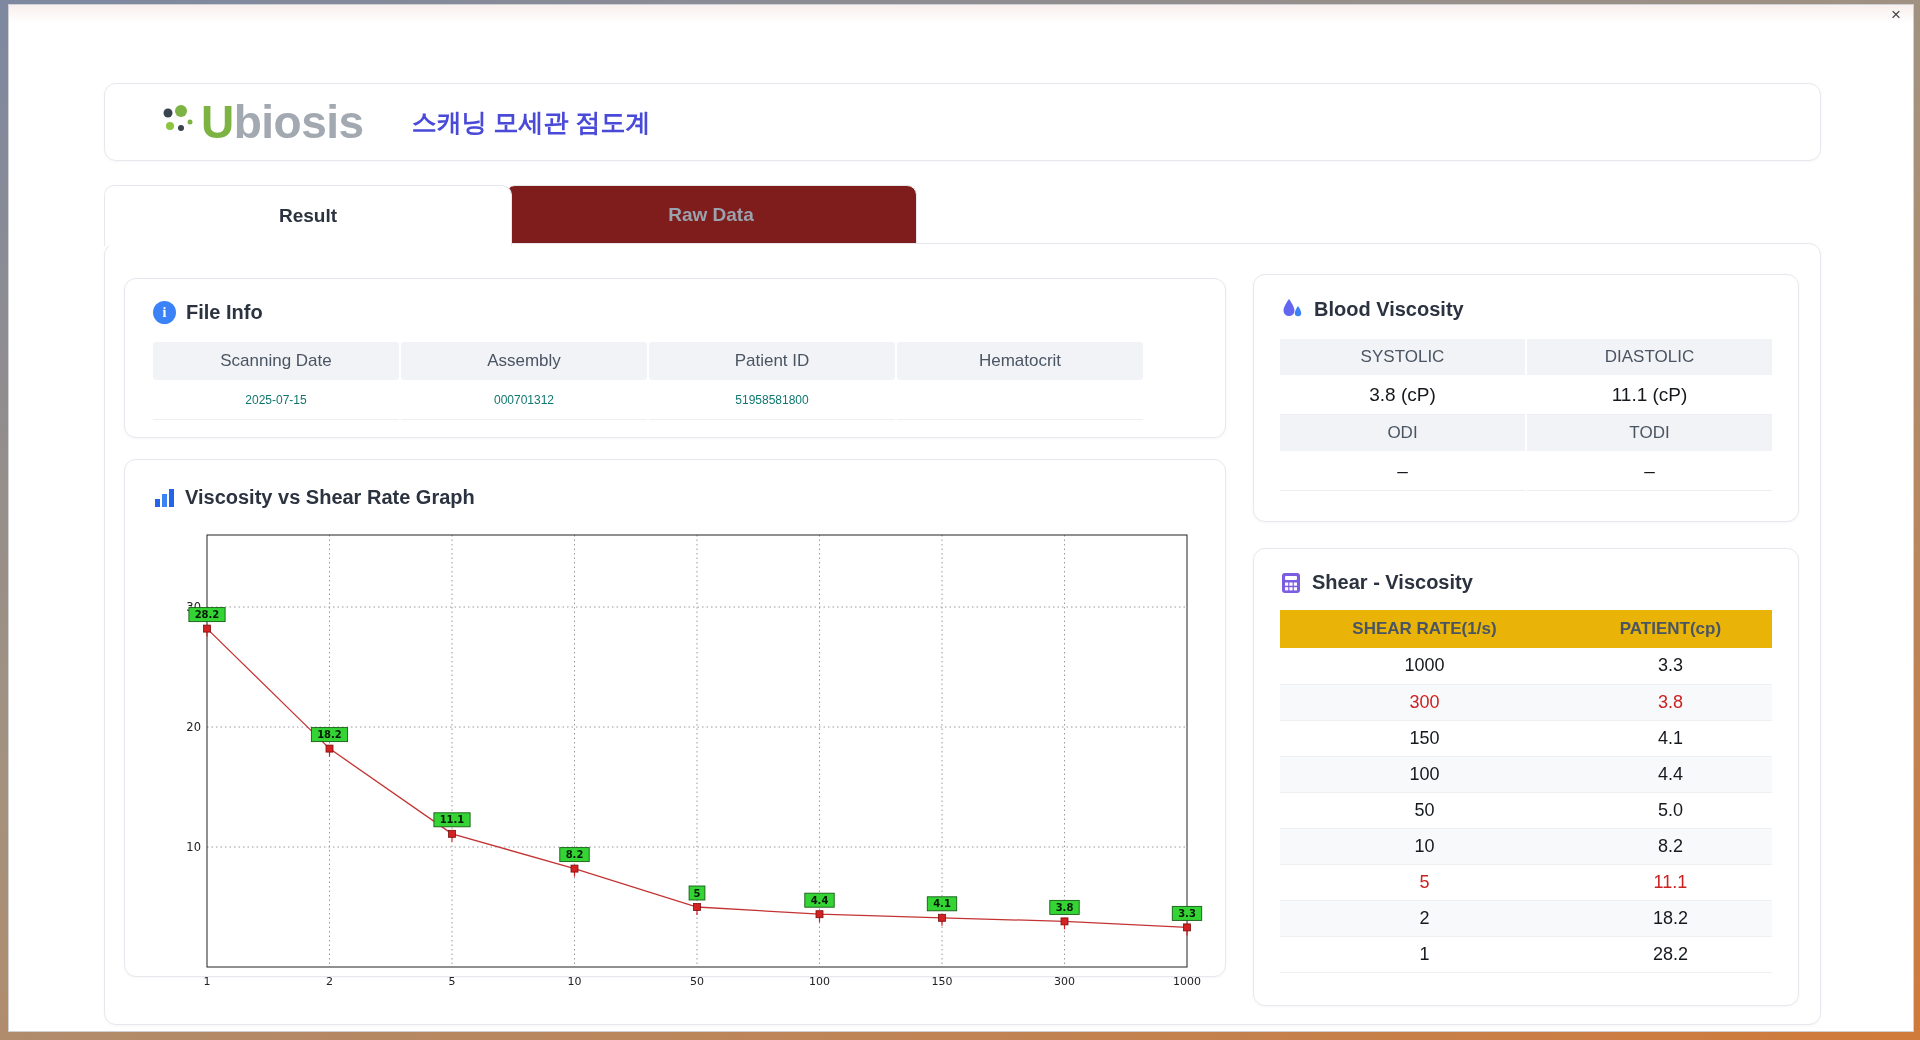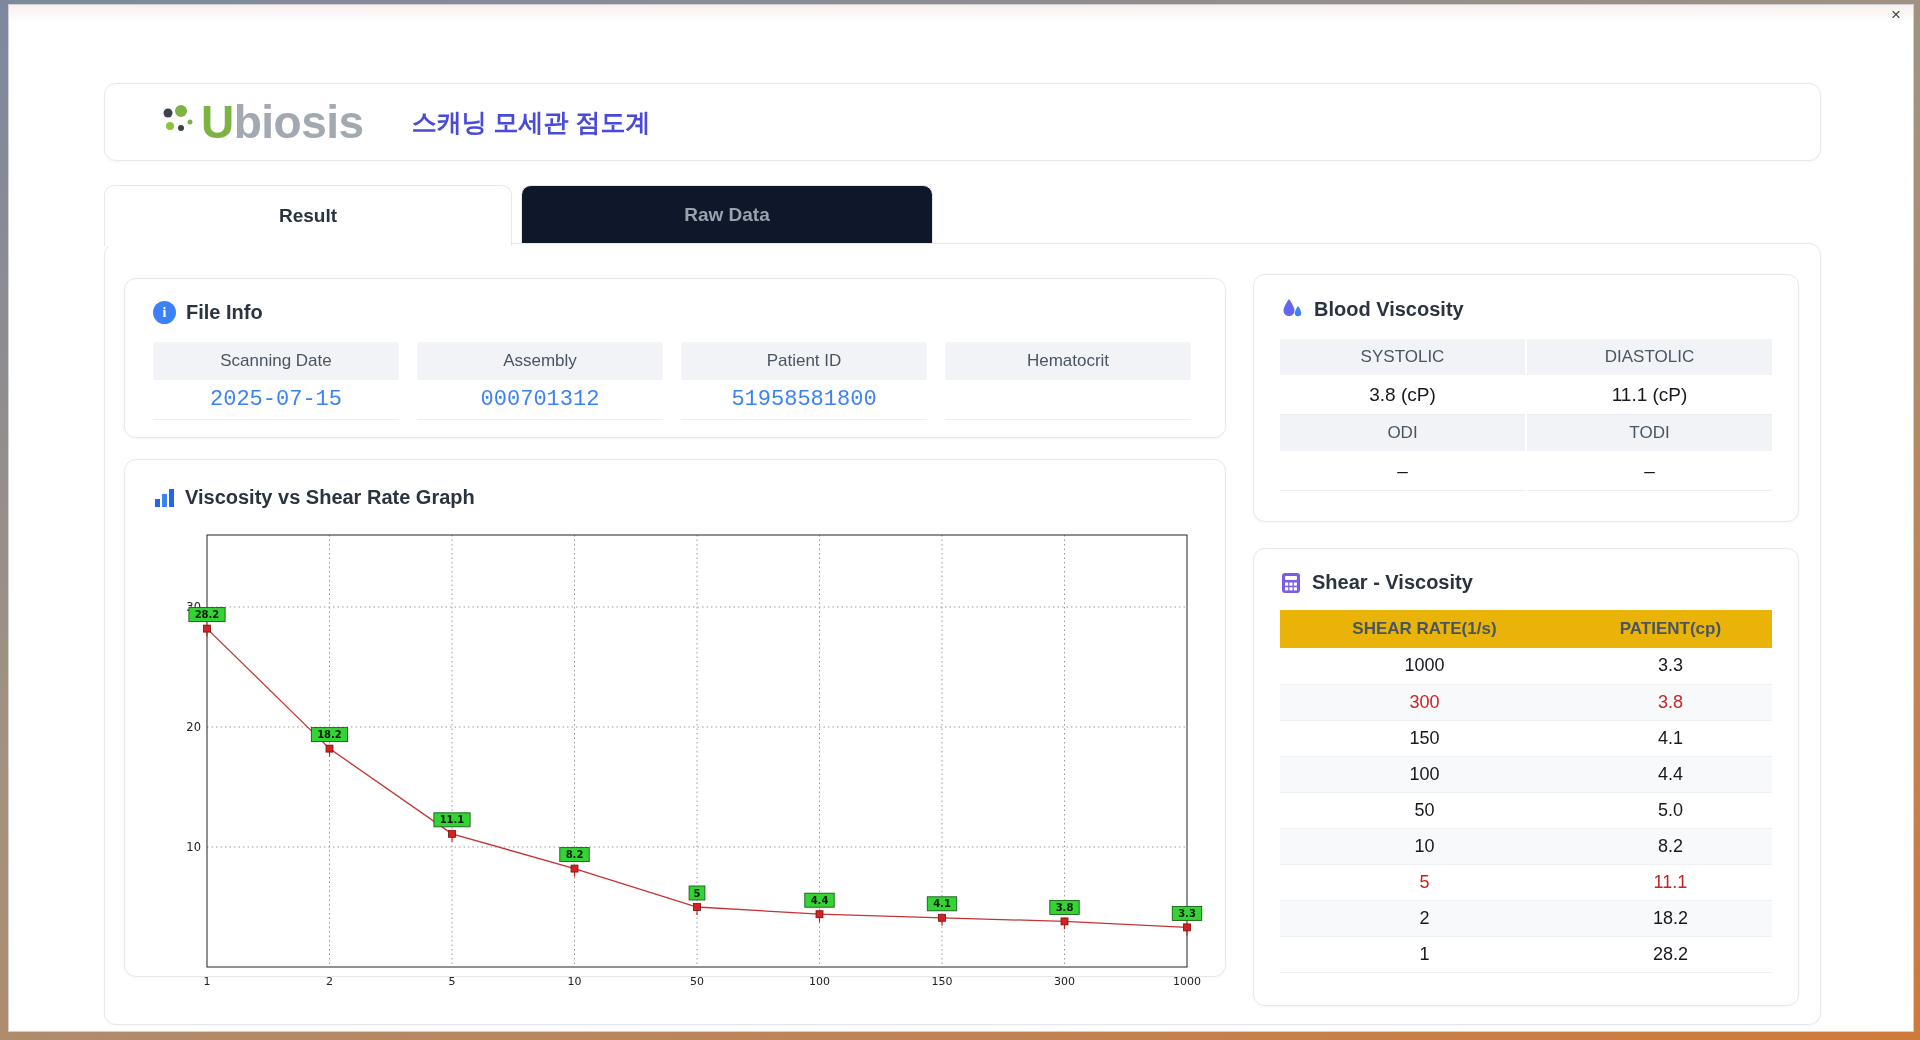--- a/index.html
+++ b/index.html
@@ -32,36 +32,36 @@
   .logo-rest { color:#a3a9b0; font-weight:600; }
   .app-title { margin-left:48px; font-size:25px; font-weight:bold; color:#4a4ad9; }
   
   .tab {
     position:absolute; top:180px; height:60px; border:1px solid #e6e8ee;
     border-radius:10px 10px 0 0; display:flex; align-items:center; justify-content:center;
     font-size:19px; cursor:pointer;
   }
   .tab-active { left:95px; width:408px; background:#fff; border-bottom:none; z-index:3;
     font-weight:bold; color:#2b3340; height:61px; }
-  .tab-inactive { left:512px; width:412px; background:#0f172a; color:#9aa2ad; font-weight:bold; }
+  .tab-inactive { left:496px; width:412px; background:#7f1d1d; color:#9aa2ad; font-weight:bold; }
   
   .main-card { left:95px; top:238px; width:1717px; height:782px; z-index:1; }
   
   .sec-title { display:flex; align-items:center; gap:10px; font-size:20px; font-weight:bold; color:#2b3340; }
   
   .fileinfo-card { left:19px; top:34px; width:1102px; height:160px; padding:22px 28px; }
-  .fi-grid { display:flex; gap:18px; margin-top:18px;text-align:right; }
+  .fi-grid { display:flex; gap:2px; margin-top:18px;text-align:right; }
   .fi-col { width:246px; }
   .fi-label {
     background:#f2f3f6; color:#4a5563; font-size:17px; height:38px;
     display:flex; align-items:center; justify-content:center; border-radius:3px;
   }
   .fi-value {
     height:40px; display:flex; align-items:center; justify-content:center;
-    font-size:22px; color:#3b82f6; border-bottom:1px solid #eceef2;font-family:Liberation Mono, monospace;
+    font-size:12px; color:#0f766e; border-bottom:1px solid #eceef2;
   }
   
   .graph-card { left:19px; top:215px; width:1102px; height:518px; padding:26px 28px; }
   .chart-wrap { margin-top:10px; margin-left:12px; }
   svg text { font-family:"DejaVu Sans", sans-serif; }
   
   .bv-card { left:1148px; top:30px; width:546px; height:248px; padding:22px 26px; }
   .bv-grid { display:grid; grid-template-columns:1fr 1fr; column-gap:2px; margin-top:18px; }
   .bv-label {
     background:#f2f3f6; color:#4a5563; font-size:17px; height:36px;

